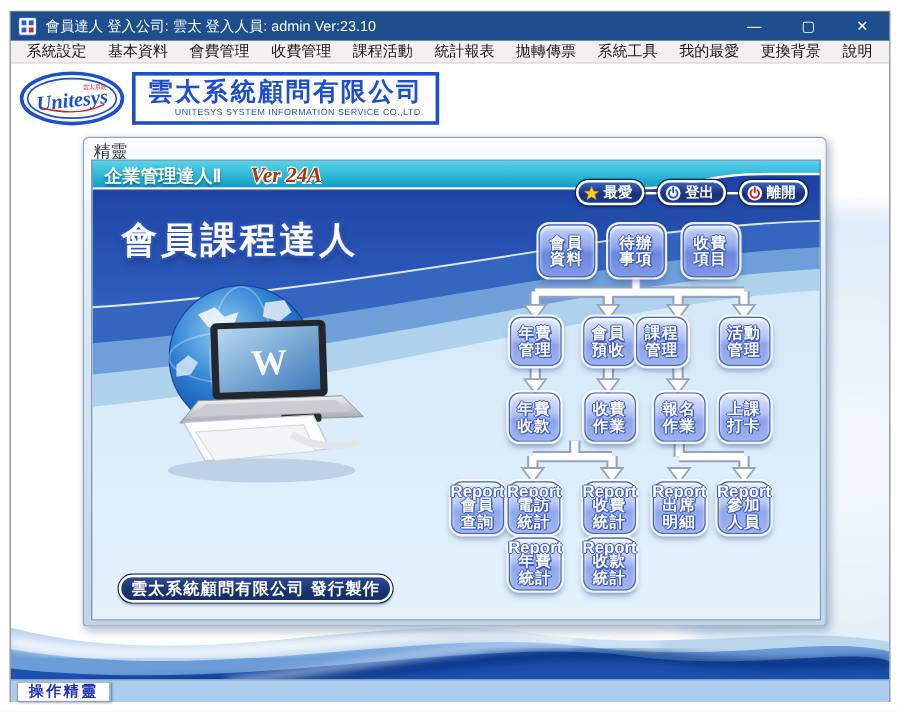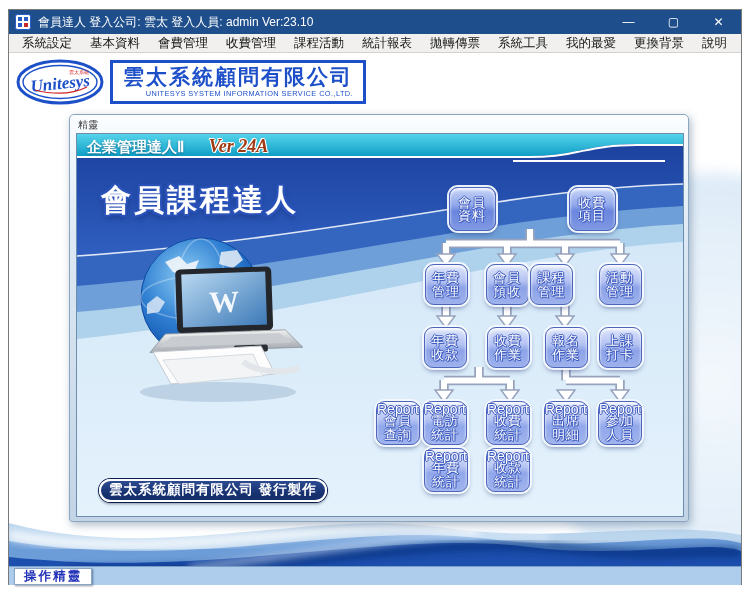--- a/index.html
+++ b/index.html
@@ -25,58 +25,58 @@
   .client-bg{position:absolute;left:0;top:43px;width:732px;height:522px;}
 
   
   .logoblock{position:absolute;left:6px;top:49px;display:flex;align-items:center;}
   .companybox{margin-left:5px;border:3px solid var(--accent-blue);background:#fff;padding:2px 10px 3px 10px;text-align:right;}
   .company-zh{font-size:21px;font-weight:bold;color:var(--accent-blue);letter-spacing:2px;line-height:24px;white-space:nowrap;}
   .company-en{font-size:7.4px;font-weight:normal;color:var(--accent-blue);letter-spacing:.4px;white-space:nowrap;}
 
   
   .wizard{position:absolute;left:60px;top:104px;width:620px;height:408px;background:linear-gradient(180deg,#fbfdff 0%,#dde9f4 30%,#c3d4e6 100%);border:1px solid #8ca6c0;border-radius:5px 5px 3px 3px;box-shadow:2px 3px 8px rgba(30,60,100,.35);}
-  .wiz-caption{position:absolute;left:8px;top:3px;font-size:10px;color:#333;}
+  .wiz-caption{position:absolute;left:8px;top:3px;font-size:14px;color:#333;}
   .wiz-content{position:absolute;left:6px;top:18px;width:608px;height:384px;border:1px solid #6e8cae;overflow:hidden;background:var(--content-light);}
   .bg-art,.flow-connectors{position:absolute;left:0;top:0;}
   .bg-art{z-index:0;}
   .globe-art{position:absolute;left:36px;top:100px;z-index:1;}
   .product-line{position:absolute;left:10px;top:2px;z-index:4;white-space:nowrap;}
   .product-name{font-size:15px;font-weight:bold;color:#fff;text-shadow:0 1px 2px rgba(0,60,90,.6);}
   .product-ver{font-size:18px;font-weight:bold;font-style:italic;font-family:"Liberation Serif",serif;color:#a03a12;margin-left:20px;
     text-shadow:-1px 0 #fff,1px 0 #fff,0 -1px #fff,0 1px #fff,1px 1px #fff,-1px -1px #fff;}
   .action-line{position:absolute;left:436px;top:26px;width:152px;height:2px;background:#fff;z-index:4;}
   .actions{position:absolute;right:10px;top:16px;display:flex;gap:11px;z-index:5;}
   .pill{height:21px;border:2px solid #fff;border-radius:11px;background:linear-gradient(180deg,#3c60ba 0%,#16307e 60%,#1c3a8e 100%);
     box-shadow:0 0 0 1px #0a1f50,0 1px 3px rgba(0,10,40,.5);display:flex;align-items:center;padding:0 8px 0 4px;gap:3px;}
   .pill span{color:#fff;font-size:12px;font-weight:bold;white-space:nowrap;}
   .headline{position:absolute;left:24px;top:46px;z-index:2;font-size:30px;font-weight:900;color:#fff;letter-spacing:3px;white-space:nowrap;
     text-shadow:-2px 0 #2a52b8,2px 0 #2a52b8,0 -2px #2a52b8,0 2px #2a52b8,-2px -2px #2a52b8,2px 2px #2a52b8,-2px 2px #2a52b8,2px -2px #2a52b8,0 4px 6px rgba(10,30,90,.55);}
   .flow-connectors{z-index:3;}
   .flow-layer{position:absolute;left:0;top:0;width:608px;height:384px;z-index:4;}
 
-  .fnode{position:absolute;border-radius:9px;border:1px solid #4d66bc;color:#fff;font-weight:normal;text-align:center;
+  .fnode{position:absolute;border-radius:9px;border:1px solid #4d66bc;color:#fff;font-weight:bold;text-align:center;
     display:flex;flex-direction:column;align-items:center;justify-content:center;
     box-shadow:0 0 0 2px rgba(246,250,255,.95),0 3px 5px rgba(25,45,110,.5),inset 0 2px 3px rgba(255,255,255,.9);}
   .fnode .ln{font-size:13px;line-height:13.5px;letter-spacing:1px;
     text-shadow:-1px 0 #3f5cc0,1px 0 #3f5cc0,0 -1px #3f5cc0,0 1px #3f5cc0,1px 1px #3f5cc0;}
   .fnode .rep{font-size:14px;line-height:9px;letter-spacing:0;
     text-shadow:-1px 0 #3f5cc0,1px 0 #3f5cc0,0 -1px #3f5cc0,0 1px #3f5cc0;}
   .fnode.r1{background:linear-gradient(180deg,#c7d4f6 0%,#92a9ec 40%,#6a86de 55%,#8099e4 100%);}
   .fnode.r2,.fnode.r3{background:linear-gradient(180deg,#dde5fb 0%,#b3c2f2 42%,#8ca3e8 58%,#9db1ec 100%);}
   .fnode.r4,.fnode.r5{background:linear-gradient(180deg,#dde5fb 0%,#b9c7f4 40%,#90a7ea 58%,#a0b4ee 100%);}
 
   .helpbtn{position:absolute;left:18px;top:298px;width:44px;height:44px;border-radius:50%;z-index:5;
     background:radial-gradient(circle at 35% 30%,#3a5a96 0%,#1b3a70 60%,#102a58 100%);
     box-shadow:0 0 0 2px rgba(255,255,255,.7),0 2px 4px rgba(0,20,60,.5);
     display:flex;flex-direction:column;align-items:center;justify-content:center;gap:1px;}
   .helpbtn .hlabel{color:#fff;font-size:8.5px;font-weight:bold;letter-spacing:.5px;}
   .publisher{position:absolute;left:22px;top:345px;width:228px;height:23px;z-index:5;border:2px solid #fff;border-radius:12px;
     background:linear-gradient(180deg,#2c4a90 0%,#16306e 70%);box-shadow:0 0 0 1px #0a1f50,0 2px 3px rgba(0,10,40,.4);
-    display:flex;align-items:flex-start;justify-content:center;}
+    display:flex;align-items:center;justify-content:center;}
   .publisher span{color:#fff;font-size:13.5px;font-weight:bold;letter-spacing:1px;white-space:nowrap;}
 
   
   .statusbar{position:absolute;left:0;top:556px;width:100%;height:19px;background:var(--status);border-top:1px solid #7aa0c8;}
   .status-tab{position:absolute;left:5px;top:1px;width:78px;height:17px;background:#fff;border:1px solid #8aa4c4;
     box-shadow:1px 1px 2px rgba(0,20,60,.45);display:flex;align-items:center;justify-content:center;}
   .status-tab span{font-size:12.5px;font-weight:bold;color:#2333b8;letter-spacing:2px;}
 </style>
 </head>
 <body>
@@ -217,20 +217,44 @@
           <path d="M50,126 L140,120 L150,142 L66,150 Z" fill="#f2f4f6" stroke="#cdd3d9" stroke-width="0.8"></path>
           <path d="M130,128 c14,10 40,12 56,6" fill="none" stroke="#e2e6ea" stroke-width="6"></path>
         </svg>
 
         <div class="product-line">
           <span class="product-name">企業管理達人Ⅱ</span>
           <span class="product-ver">Ver 24A</span>
         </div>
 
         <div class="action-line"></div>
+        <div class="actions">
+            <div class="pill">
+              <svg width="14" height="14" viewBox="0 0 16 16">
+                <polygon points="8,1.6 9.9,6.1 14.7,6.3 11,9.3 12.4,14 8,11.3 3.6,14 5,9.3 1.3,6.3 6.1,6.1" fill="#ffd21e" stroke="#c9921a" stroke-width="0.6"></polygon>
+              </svg>
+              <span>最愛</span>
+            </div>
+            <div class="pill">
+              <svg width="14" height="14" viewBox="0 0 16 16">
+                <circle cx="8" cy="8" r="7" fill="#fff"></circle>
+                <path d="M5.3,5.1 A4.1,4.1 0 1 0 10.7,5.1" fill="none" stroke="#1a56c4" stroke-width="1.8" stroke-linecap="round"></path>
+                <line x1="8" y1="2.5" x2="8" y2="7.2" stroke="#1a56c4" stroke-width="1.8" stroke-linecap="round"></line>
+              </svg>
+              <span>登出</span>
+            </div>
+            <div class="pill">
+              <svg width="14" height="14" viewBox="0 0 16 16">
+                <circle cx="8" cy="8" r="7" fill="#fff"></circle>
+                <path d="M5.3,5.1 A4.1,4.1 0 1 0 10.7,5.1" fill="none" stroke="#d21e1e" stroke-width="1.8" stroke-linecap="round"></path>
+                <line x1="8" y1="2.5" x2="8" y2="7.2" stroke="#d21e1e" stroke-width="1.8" stroke-linecap="round"></line>
+              </svg>
+              <span>離開</span>
+            </div>
+          </div>
 
         <div class="headline">會員課程達人</div>
 
         <svg class="flow-connectors" width="608" height="384" viewBox="0 0 608 384">
           <g stroke="#97a3bd" stroke-width="9.5" fill="none">
             <path d="M453,95 V109.5 M369,109.5 H543 M369,109 V121 M430,109 V121 M488,109 V121 M543,109 V121
                      M369,171 V183 M430,171 V183 M488,171 V183
                      M402,233 V246.5 M367,246.5 H433 M367,246 V257 M433,246 V257
                      M489,233 V246.5 M489,246.5 H543 M543,246 V257"></path>
           </g>
@@ -253,20 +277,24 @@
             <polygon points="480,256 498,256 489,268"></polygon>
               <polygon points="534,256 552,256 543,268"></polygon>
           </g>
         </svg>
 
         <div class="flow-layer">
             <div class="fnode r1" style="left: 371.5px; top: 53px; width: 47px; height: 44px;">
               <div class="ln">會員</div>
               <div class="ln">資料</div>
             </div>
+            <div class="fnode r1" style="left: 429.5px; top: 53px; width: 47px; height: 44px;">
+              <div class="ln">待辦</div>
+              <div class="ln">事項</div>
+            </div>
             <div class="fnode r1" style="left: 491.5px; top: 53px; width: 47px; height: 44px;">
               <div class="ln">收費</div>
               <div class="ln">項目</div>
             </div>
             <div class="fnode r2" style="left: 347.5px; top: 130px; width: 43px; height: 41px;">
               <div class="ln">年費</div>
               <div class="ln">管理</div>
             </div>
             <div class="fnode r2" style="left: 408.5px; top: 130px; width: 43px; height: 41px;">
               <div class="ln">會員</div>

